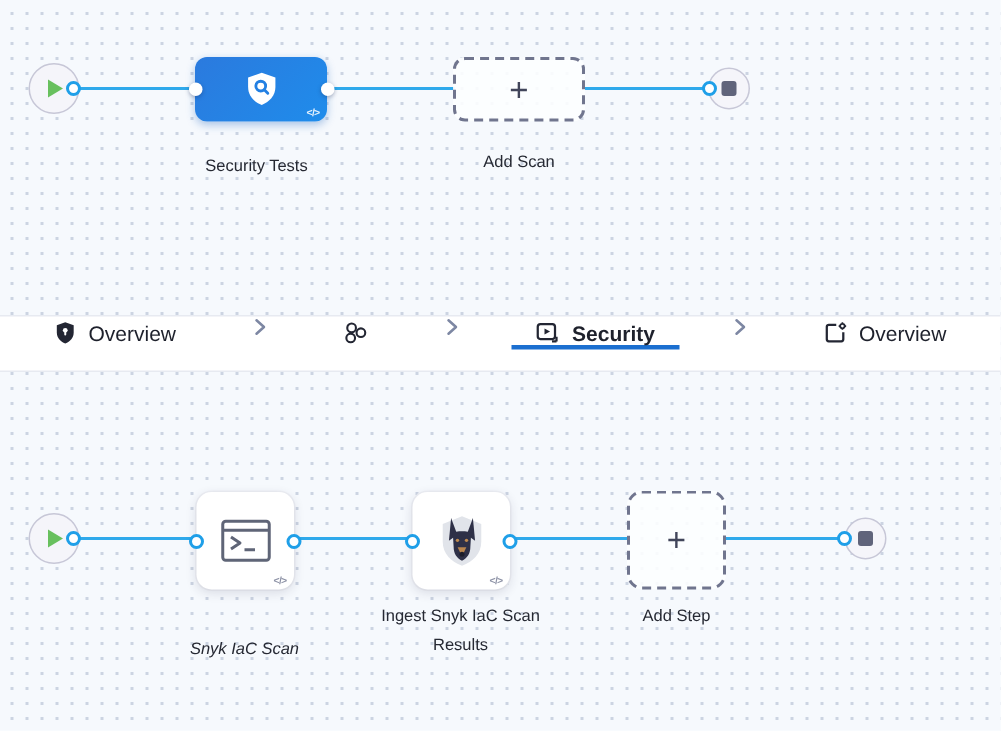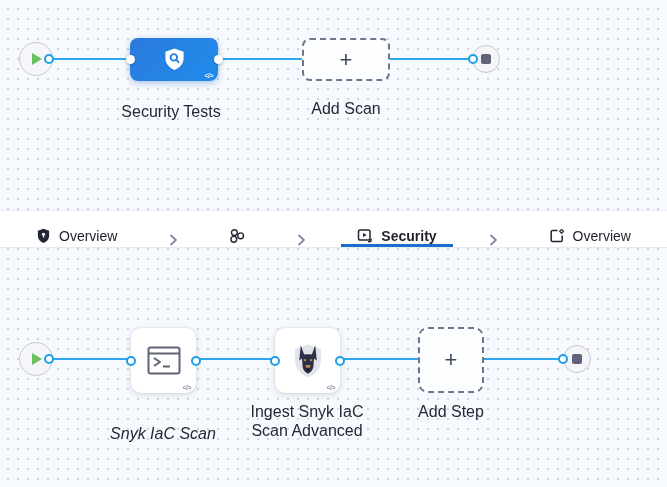--- a/index.html
+++ b/index.html
@@ -62,29 +62,29 @@
   
   .step-card {
     position: absolute; width: 65px; height: 65px; border-radius: 10px;
     background: #fff; box-shadow: 0 2px 7px rgba(40,45,80,.14), 0 0 0 1px #eef0f5;
     display: flex; align-items: center; justify-content: center; z-index: 2;
   }
   .step-card .conn-dot { top: 50%; margin-top: -5px; }
   .step-card .conn-dot.left { left: -5px; } .step-card .conn-dot.right { right: -5px; }
 
   .graph-label {
-    position: absolute; text-align: center; font-size: 16px; color: #262933;
+    position: absolute; text-align: center; font-size: 11px; color: #262933;
     line-height: 19px; z-index: 2;
   }
 
   
   .tabbar {
     position: absolute; left: 0; top: 210px; width: 667px; height: 38px;
     background: #fff; border-top: 1px solid #e7eaf1; border-bottom: 1px solid #e7eaf1;
-    display: flex; align-items: flex-end; justify-content: space-between;
+    display: flex; align-items: flex-start; justify-content: space-between;
     padding: 0 20px; z-index: 4;
   }
   .tab {
     display: flex; align-items: center; gap: 8px; padding: 0 16px;
     font-size: 14px; color: #1e212c; cursor: pointer;
     border-top: 3px solid rgba(0,0,0,0); border-bottom: 3px solid rgba(0,0,0,0);
   }
   .tab.active { border-bottom-color: #1b6fd0; font-weight: bold; }
   .tab-chevron { display: flex; align-items: center; }
 </style>
@@ -229,16 +229,16 @@
   <div class="add-box" style="left:418px; top:327px; width:66px; height:66px; border-radius:10px;">
     <span class="plus">+</span>
   </div>
 
   <div class="conn-dot" style="left:558px; top:354px;"></div>
   <div class="node-circle node-end-bottom" style="left:563px; top:345px;">
     <span class="stop-square"></span>
   </div>
 
   <div class="graph-label" style="left:93px; top:424px; width:140px;font-style:italic;">Snyk IaC Scan</div>
-  <div class="graph-label" style="left:247px; top:402px; width:120px;">Ingest Snyk IaC Scan Advanced</div>
+  <div class="graph-label" style="left:247px; top:402px; width:120px;">Ingest Snyk IaC Scan Results</div>
   <div class="graph-label" style="left:391px; top:402px; width:120px;">Add Step</div>
 
 </div>
 
 </body></html>

